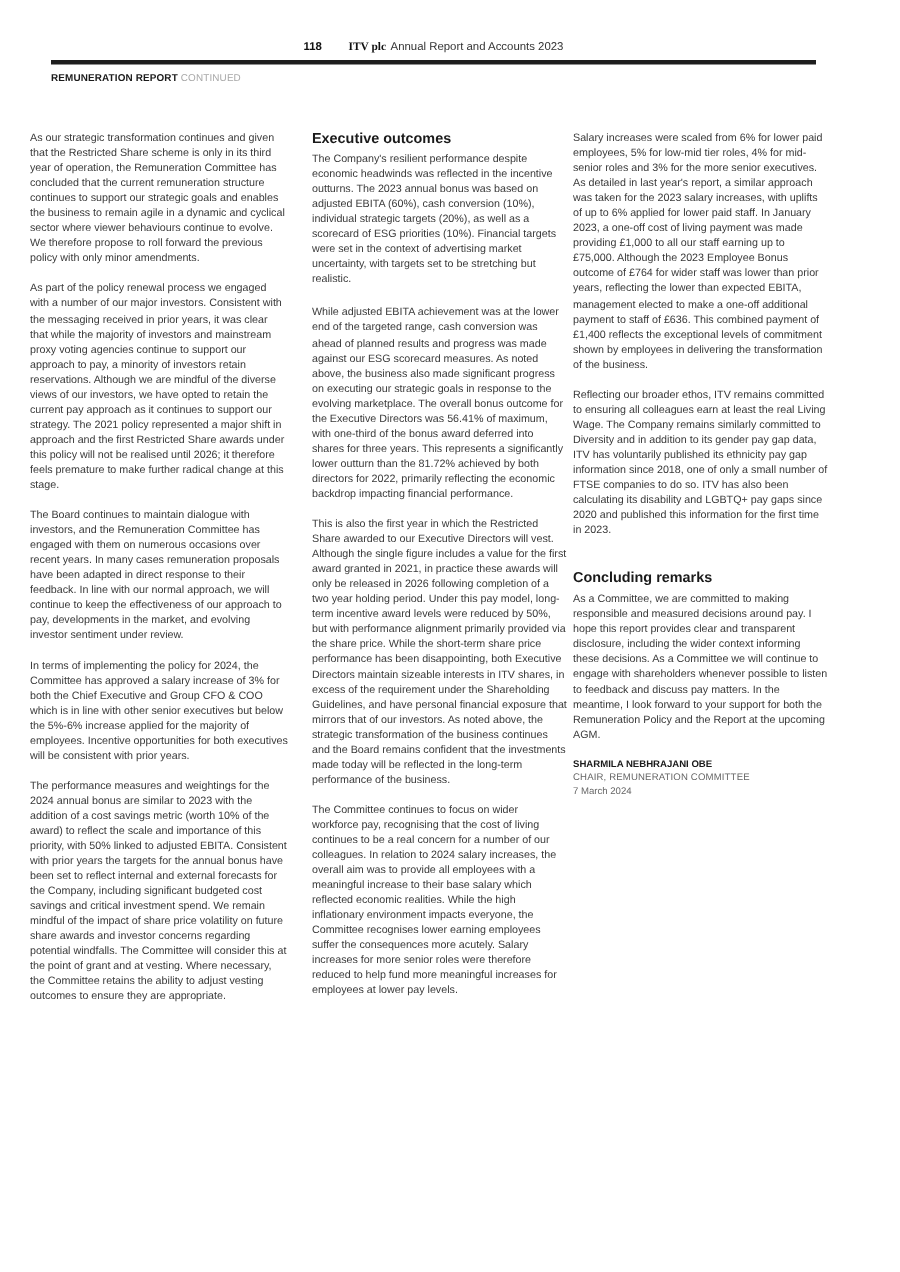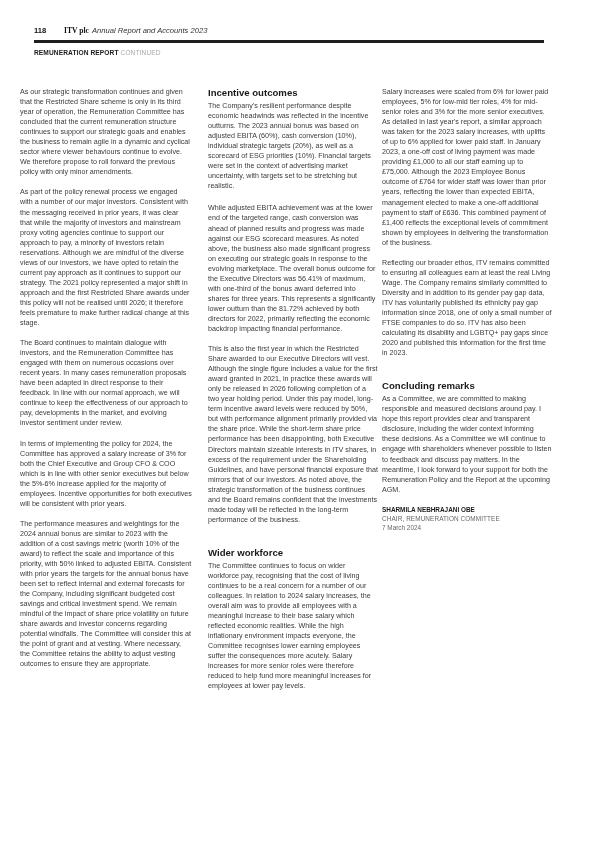--- a/index.html
+++ b/index.html
@@ -1,22 +1,22 @@
 <!DOCTYPE html>
 <html><head>
   <meta charset="utf-8">
   <style>
-    * { margin: 0; padding: 0; box-sizing: border-box; }
+    * { margin: 0; padding: 0; box-sizing: border-box; justify-content: center; }
     html, body { width: 600px; height: 848px; background: #ffffff; overflow: hidden; }
     body { position: relative; font-family: "Liberation Sans", sans-serif; color: #2b2b2b; }
 
     .header { position: absolute; left: 34px; top: 26px; width: 510px; height: 12px; font-size: 7.6px; display: flex; align-items: baseline; }
     .page-num { font-weight: bold; width: 30px; color: #111; }
     .company { font-weight: bold; color: #111; margin-right: 3px; font-family: Liberation Serif, serif; }
-    .doc-title { color: #333; font-style: italic; }
+    .doc-title { color: #333; }
     .rule { position: absolute; left: 34px; top: 40px; width: 510px; height: 3px; background: #1e1e1e; }
     .section-label { position: absolute; left: 34px; top: 49px; font-size: 6.6px; letter-spacing: 0.1px; }
     .section-label .main { font-weight: bold; color: #1a1a1a; }
     .section-label .cont { color: #a8a8a8; }
 
     .col { position: absolute; top: 87px; font-size: 7.15px; line-height: 10.05px; color: #3a3a3a; }
     .col1 { left: 20px; width: 172px; }
     .col2 { left: 208px; width: 170px; top: 87px; }
     .col3 { left: 382px; width: 170px; }
     .col p { margin-bottom: 10px; }
@@ -44,25 +44,24 @@
 
 <div class="col col1">
   <p>As our strategic transformation continues and given that the Restricted Share scheme is only in its third year of operation, the Remuneration Committee has concluded that the current remuneration structure continues to support our strategic goals and enables the business to remain agile in a dynamic and cyclical sector where viewer behaviours continue to evolve. We therefore propose to roll forward the previous policy with only minor amendments.</p>
   <p>As part of the policy renewal process we engaged with a number of our major investors. Consistent with the messaging received in prior years, it was clear that while the majority of investors and mainstream proxy voting agencies continue to support our approach to pay, a minority of investors retain reservations. Although we are mindful of the diverse views of our investors, we have opted to retain the current pay approach as it continues to support our strategy. The 2021 policy represented a major shift in approach and the first Restricted Share awards under this policy will not be realised until 2026; it therefore feels premature to make further radical change at this stage.</p>
   <p>The Board continues to maintain dialogue with investors, and the Remuneration Committee has engaged with them on numerous occasions over recent years. In many cases remuneration proposals have been adapted in direct response to their feedback. In line with our normal approach, we will continue to keep the effectiveness of our approach to pay, developments in the market, and evolving investor sentiment under review.</p>
   <p>In terms of implementing the policy for 2024, the Committee has approved a salary increase of 3% for both the Chief Executive and Group CFO &amp; COO which is in line with other senior executives but below the 5%-6% increase applied for the majority of employees. Incentive opportunities for both executives will be consistent with prior years.</p>
   <p>The performance measures and weightings for the 2024 annual bonus are similar to 2023 with the addition of a cost savings metric (worth 10% of the award) to reflect the scale and importance of this priority, with 50% linked to adjusted EBITA. Consistent with prior years the targets for the annual bonus have been set to reflect internal and external forecasts for the Company, including significant budgeted cost savings and critical investment spend. We remain mindful of the impact of share price volatility on future share awards and investor concerns regarding potential windfalls. The Committee will consider this at the point of grant and at vesting. Where necessary, the Committee retains the ability to adjust vesting outcomes to ensure they are appropriate.</p>
 </div>
 
 <div class="col col2">
-  <h2 class="first">Incentive outcomes</h2>
+  <h2 class="first">Executive outcomes</h2>
   <p class="p-first">The Company's resilient performance despite economic headwinds was reflected in the incentive outturns. The 2023 annual bonus was based on adjusted EBITA (60%), cash conversion (10%), individual strategic targets (20%), as well as a scorecard of ESG priorities (10%). Financial targets were set in the context of advertising market uncertainty, with targets set to be stretching but realistic.</p>
   <p>While adjusted EBITA achievement was at the lower end of the targeted range, cash conversion was ahead of planned results and progress was made against our ESG scorecard measures. As noted above, the business also made significant progress on executing our strategic goals in response to the evolving marketplace. The overall bonus outcome for the Executive Directors was 56.41% of maximum, with one-third of the bonus award deferred into shares for three years. This represents a significantly lower outturn than the 81.72% achieved by both directors for 2022, primarily reflecting the economic backdrop impacting financial performance.</p>
   <p>This is also the first year in which the Restricted Share awarded to our Executive Directors will vest. Although the single figure includes a value for the first award granted in 2021, in practice these awards will only be released in 2026 following completion of a two year holding period. Under this pay model, long-term incentive award levels were reduced by 50%, but with performance alignment primarily provided via the share price. While the short-term share price performance has been disappointing, both Executive Directors maintain sizeable interests in ITV shares, in excess of the requirement under the Shareholding Guidelines, and have personal financial exposure that mirrors that of our investors. As noted above, the strategic transformation of the business continues and the Board remains confident that the investments made today will be reflected in the long-term performance of the business.</p>
-  <h2 class="spaced">Wider workforce</h2>
   <p>The Committee continues to focus on wider workforce pay, recognising that the cost of living continues to be a real concern for a number of our colleagues. In relation to 2024 salary increases, the overall aim was to provide all employees with a meaningful increase to their base salary which reflected economic realities. While the high inflationary environment impacts everyone, the Committee recognises lower earning employees suffer the consequences more acutely. Salary increases for more senior roles were therefore reduced to help fund more meaningful increases for employees at lower pay levels.</p>
 </div>
 
 <div class="col col3">
   <p>Salary increases were scaled from 6% for lower paid employees, 5% for low-mid tier roles, 4% for mid-senior roles and 3% for the more senior executives. As detailed in last year's report, a similar approach was taken for the 2023 salary increases, with uplifts of up to 6% applied for lower paid staff. In January 2023, a one-off cost of living payment was made providing £1,000 to all our staff earning up to £75,000. Although the 2023 Employee Bonus outcome of £764 for wider staff was lower than prior years, reflecting the lower than expected EBITA, management elected to make a one-off additional payment to staff of £636. This combined payment of £1,400 reflects the exceptional levels of commitment shown by employees in delivering the transformation of the business.</p>
   <p>Reflecting our broader ethos, ITV remains committed to ensuring all colleagues earn at least the real Living Wage. The Company remains similarly committed to Diversity and in addition to its gender pay gap data, ITV has voluntarily published its ethnicity pay gap information since 2018, one of only a small number of FTSE companies to do so. ITV has also been calculating its disability and LGBTQ+ pay gaps since 2020 and published this information for the first time in 2023.</p>
   <h2 class="spaced">Concluding remarks</h2>
   <p>As a Committee, we are committed to making responsible and measured decisions around pay. I hope this report provides clear and transparent disclosure, including the wider context informing these decisions. As a Committee we will continue to engage with shareholders whenever possible to listen to feedback and discuss pay matters. In the meantime, I look forward to your support for both the Remuneration Policy and the Report at the upcoming AGM.</p>
   <div class="sig-name">SHARMILA NEBHRAJANI OBE</div>
   <div class="sig-role">CHAIR, REMUNERATION COMMITTEE</div>

